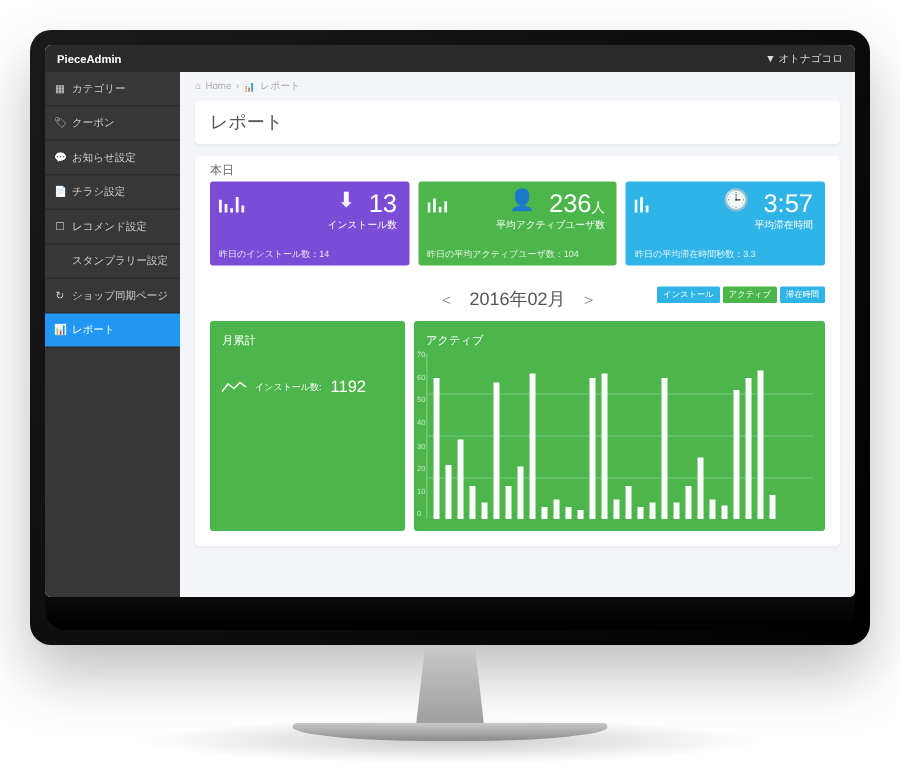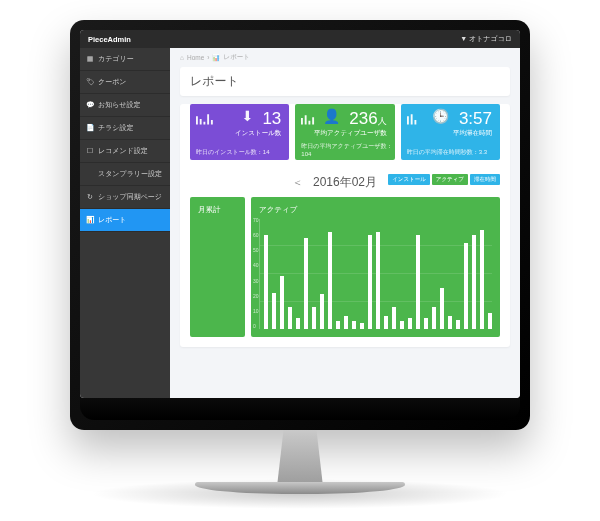--- a/index.html
+++ b/index.html
@@ -1,17 +1,17 @@
 <!DOCTYPE html>
 <html><head>
 <meta charset="utf-8">
 <style>
 *{margin:0;padding:0;box-sizing:border-box;font-family:"Hiragino Kaku Gothic Pro","Meiryo",sans-serif}
 body{background:#fff;display:flex;justify-content:center;align-items:flex-start;padding:20px}
-.monitor-wrap{position:relative;width:460px}
+.monitor-wrap{position:relative;width:560px}
 .monitor-bezel{background:linear-gradient(135deg,#1a1a1a,#000);border-radius:14px;padding:10px;box-shadow:0 20px 40px rgba(0,0,0,.25)}
 .screen{background:#f3f5f8;border-radius:4px;overflow:hidden;height:368px;position:relative;font-size:7.5px}
 .topbar{height:18px;background:#2b2b2b;display:flex;align-items:center;justify-content:space-between;padding:0 8px;color:#ddd;font-size:7.5px}
 .brand{font-weight:600;color:#fff}
 .topbar-user{color:#ddd;font-size:7px}
 .main{display:flex;height:350px}
 .sidebar{width:90px;background:#373737;color:#cfcfcf;display:flex;flex-direction:column}
 .side-item{padding:6px 6px;display:flex;align-items:center;gap:4px;font-size:7px;border-bottom:1px solid #2c2c2c;cursor:pointer}
 .side-item.active{background:#2196f3;color:#fff}
 .side-item .icon{width:8px;display:inline-block;text-align:center;font-size:7px}
@@ -106,20 +106,21 @@
             <span>⌂</span>
             <span>Home</span>
             <span>›</span>
             <span>📊</span>
             <span>レポート</span>
           </div>
           <div class="card">
             <div class="card-head">レポート</div>
           </div>
           <div class="card">
+            <div class="section-label">本日</div>
             <div class="tiles">
               <div class="tile purple">
                 <span class="tile-icon"><svg class="sparkline" viewBox="0 0 30 14">
                       <path d="M1 13 L1 4 M5 13 L5 7 M9 13 L9 10 M13 13 L13 2 M17 13 L17 8" stroke="#fff" stroke-width="2"></path>
                     </svg></span>
                 <span class="tile-icon" style="position:absolute;top:4px;right:36px">⬇</span>
                 <div class="tile-value"><span>13</span><span class="unit"></span></div>
                 <div class="tile-label">インストール数</div>
                 <div class="tile-foot">昨日のインストール数：14</div>
               </div>
@@ -148,20 +149,27 @@
               <span class="arrow">＞</span>
               <div class="filter-tabs">
                 <span class="ftab f1">インストール</span>
                 <span class="ftab f2">アクティブ</span>
                 <span class="ftab f3">滞在時間</span>
               </div>
             </div>
             <div class="lower">
               <div class="summary">
                 <div class="hdr">月累計</div>
+                <div class="srow">
+                    <svg class="spark" viewBox="0 0 18 10">
+                      <polyline points="0,8 4,3 8,6 12,2 16,5" stroke="#fff" fill="none" stroke-width="1"></polyline>
+                    </svg>
+                    <span>インストール数:</span>
+                    <span class="v">1192</span>
+                  </div>
               </div>
               <div class="chartbox">
                 <div class="hdr">アクティブ</div>
                 <div class="yaxis">
                     <span>70</span>
                     <span>60</span>
                     <span>50</span>
                     <span>40</span>
                     <span>30</span>
                     <span>20</span>

